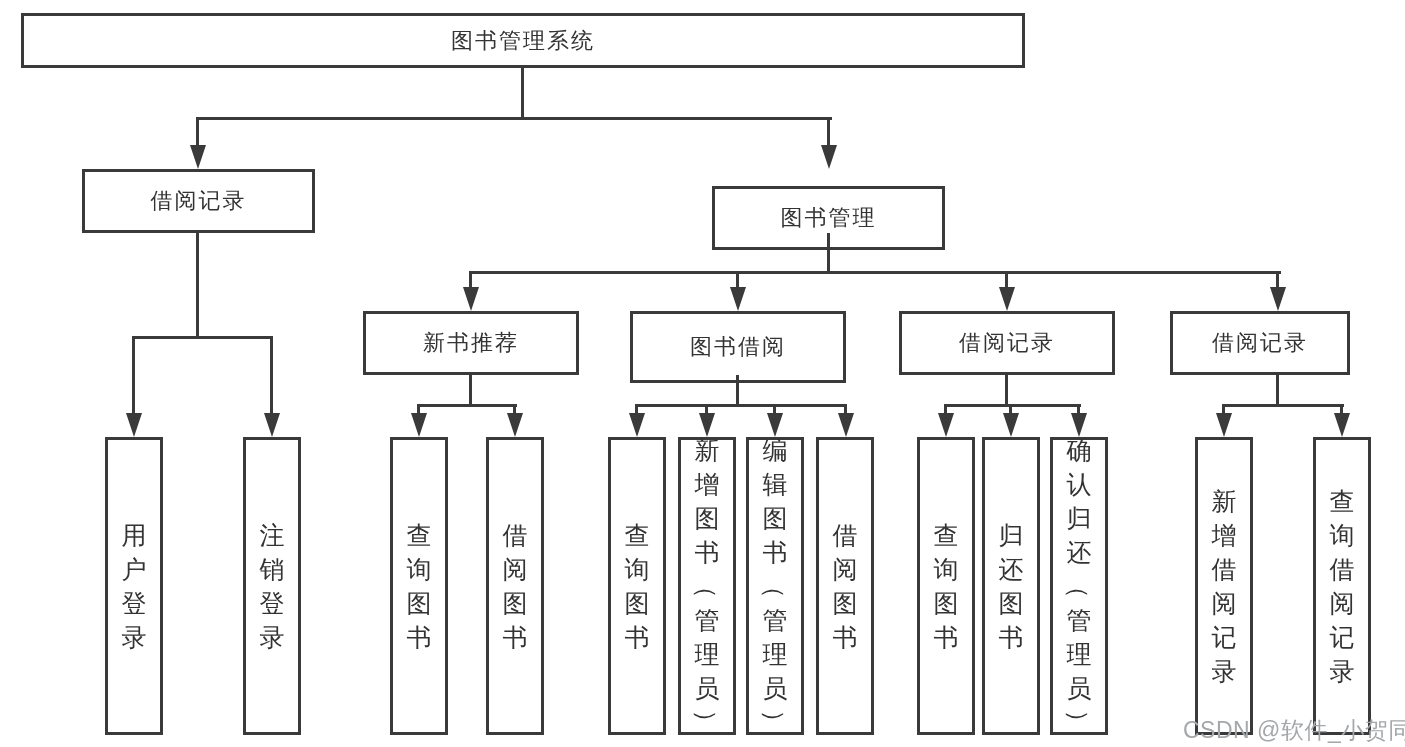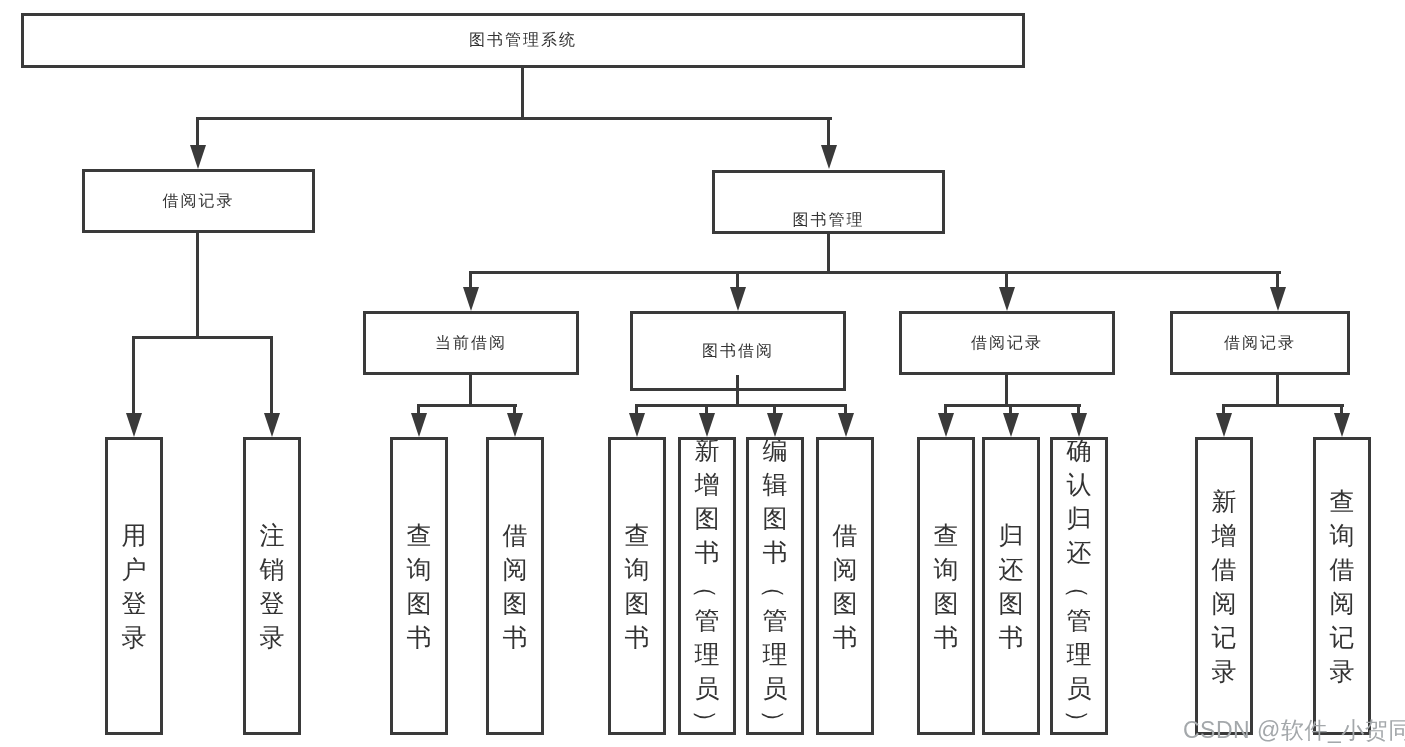--- a/index.html
+++ b/index.html
@@ -6,21 +6,21 @@
   #canvas{
     position:relative;width:1405px;height:747px;background:var(--background,#fff);
     font-family:"Liberation Sans","DejaVu Sans",sans-serif;color:var(--text,#333);
     overflow:hidden;
   }
   .box{
     position:absolute;box-sizing:border-box;background:#fff;
     border:3px solid var(--line,#3a3a3a);
     display:flex;align-items:center;justify-content:center;
   }
-  .hlabel{font-size:16px;letter-spacing:2px;color:var(--text,#333);white-space:nowrap;}
+  .hlabel{font-size:22px;letter-spacing:2px;color:var(--text,#333);white-space:nowrap;}
   .leaf{flex-direction:column;}
   .vtext{display:flex;flex-direction:column;align-items:center;justify-content:center;}
   .vchar{display:block;height:34px;line-height:34px;width:34px;text-align:center;
          font-size:25px;color:var(--text,#333);}
   .vchar.rot{transform:rotate(90deg);}
   .vline{position:absolute;width:3px;background:var(--line,#3a3a3a);}
   .hline{position:absolute;height:3px;background:var(--line,#3a3a3a);}
   .ah{
     position:absolute;width:0;height:0;
     border-left:8px solid transparent;border-right:8px solid transparent;
@@ -36,28 +36,28 @@
 
 <div id="canvas">
 
   <div class="box" style="left:21px;top:13px;width:1004px;height:55px;">
     <span class="hlabel">图书管理系统</span>
   </div>
 
   <div class="box" style="left:82px;top:169px;width:233px;height:64px;">
     <span class="hlabel">借阅记录</span>
   </div>
-  <div class="box" style="left:712px;top:170px;width:233px;height:64px;align-items:flex-end;">
+  <div class="box" style="left:712px;top:186px;width:233px;height:64px;">
     <span class="hlabel">图书管理</span>
   </div>
 
   <div class="box" style="left:363px;top:311px;width:216px;height:64px;">
-    <span class="hlabel">当前借阅</span>
-  </div>
-  <div class="box" style="left:630px;top:311px;width:216px;height:80px;">
+    <span class="hlabel">新书推荐</span>
+  </div>
+  <div class="box" style="left:630px;top:311px;width:216px;height:72px;">
     <span class="hlabel">图书借阅</span>
   </div>
   <div class="box" style="left:899px;top:311px;width:216px;height:64px;">
     <span class="hlabel">借阅记录</span>
   </div>
   <div class="box" style="left:1170px;top:311px;width:180px;height:64px;">
     <span class="hlabel">借阅记录</span>
   </div>
 
   <div class="box leaf" style="left:105px;top:437px;width:58px;height:298px;">

